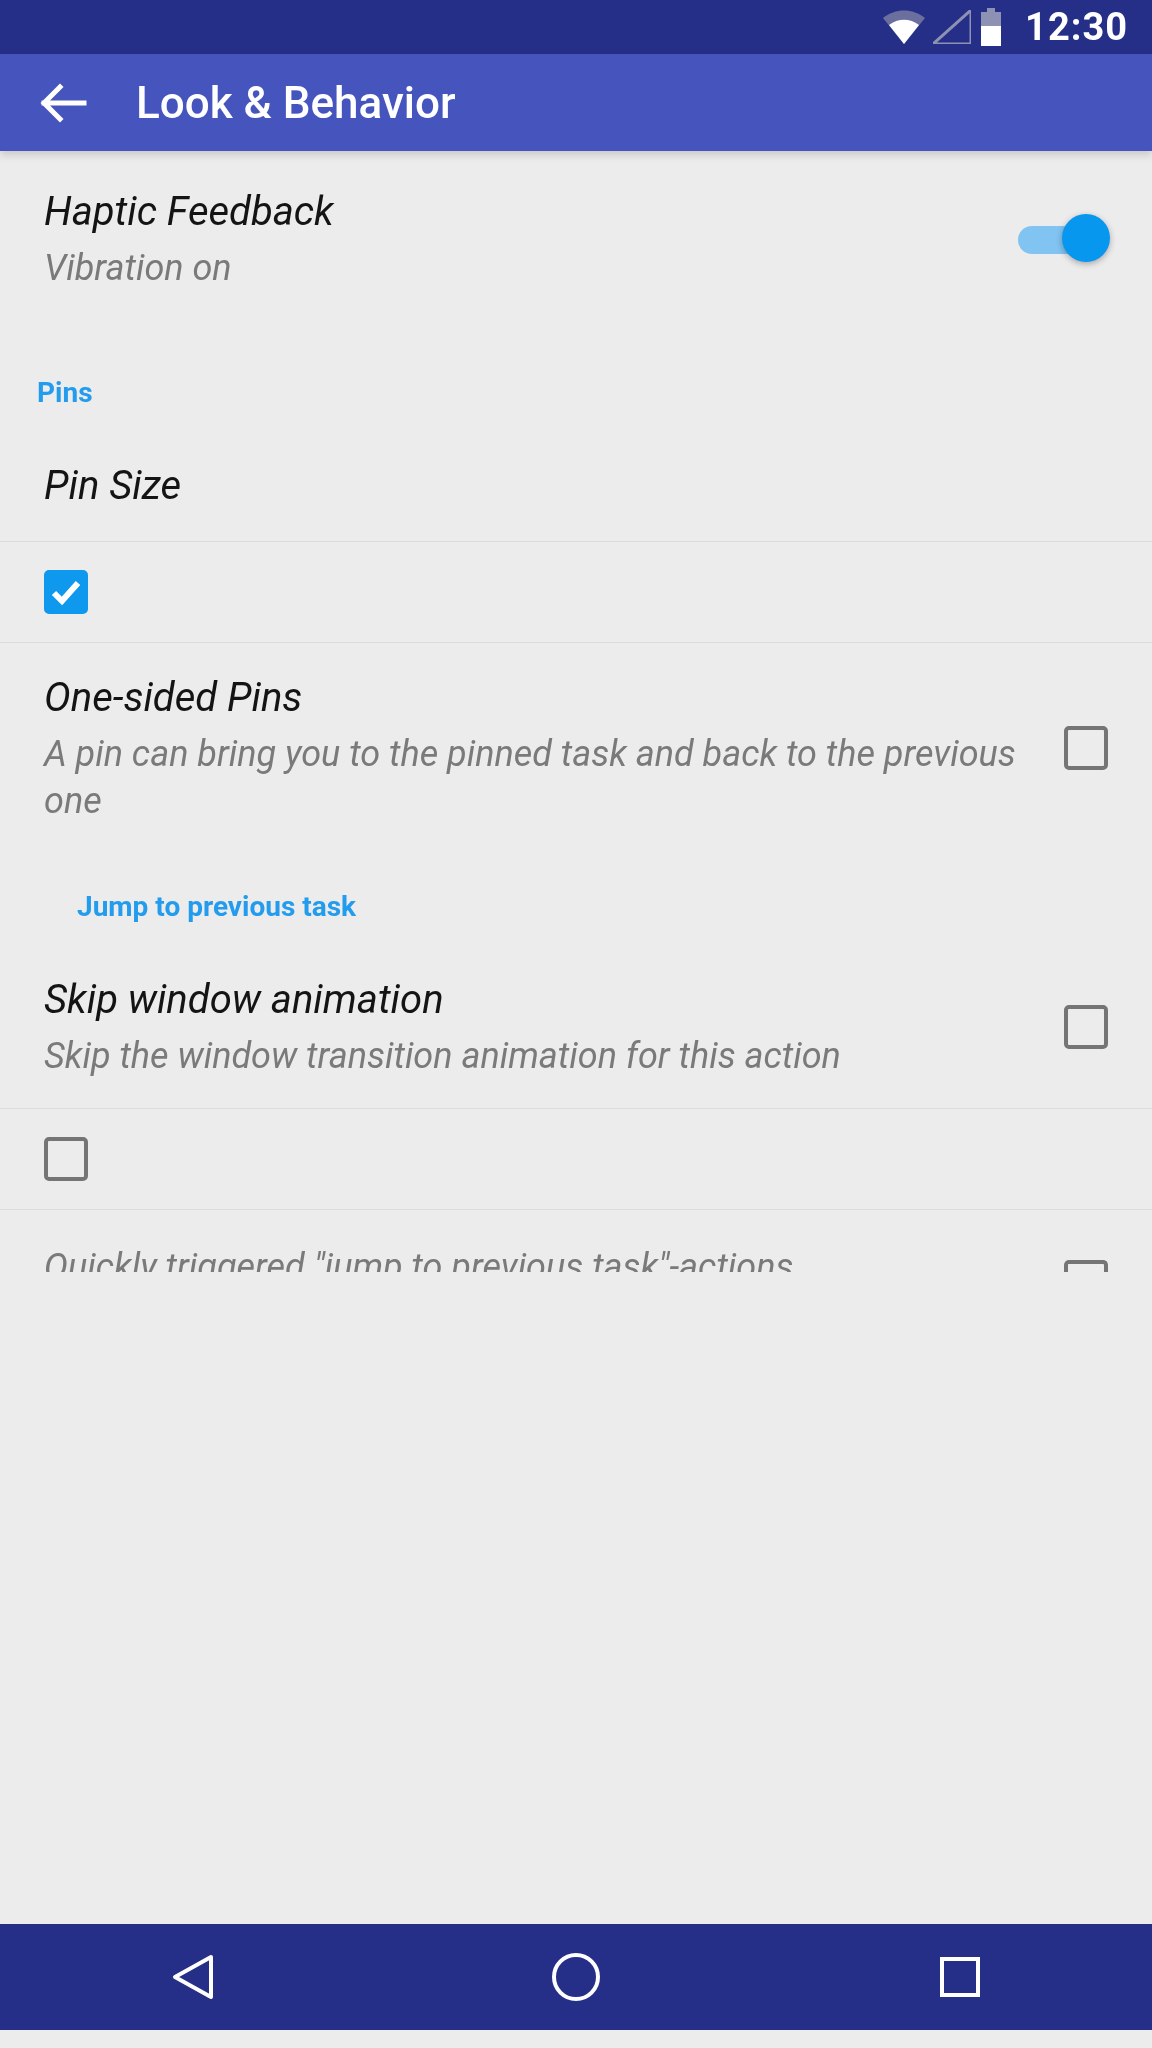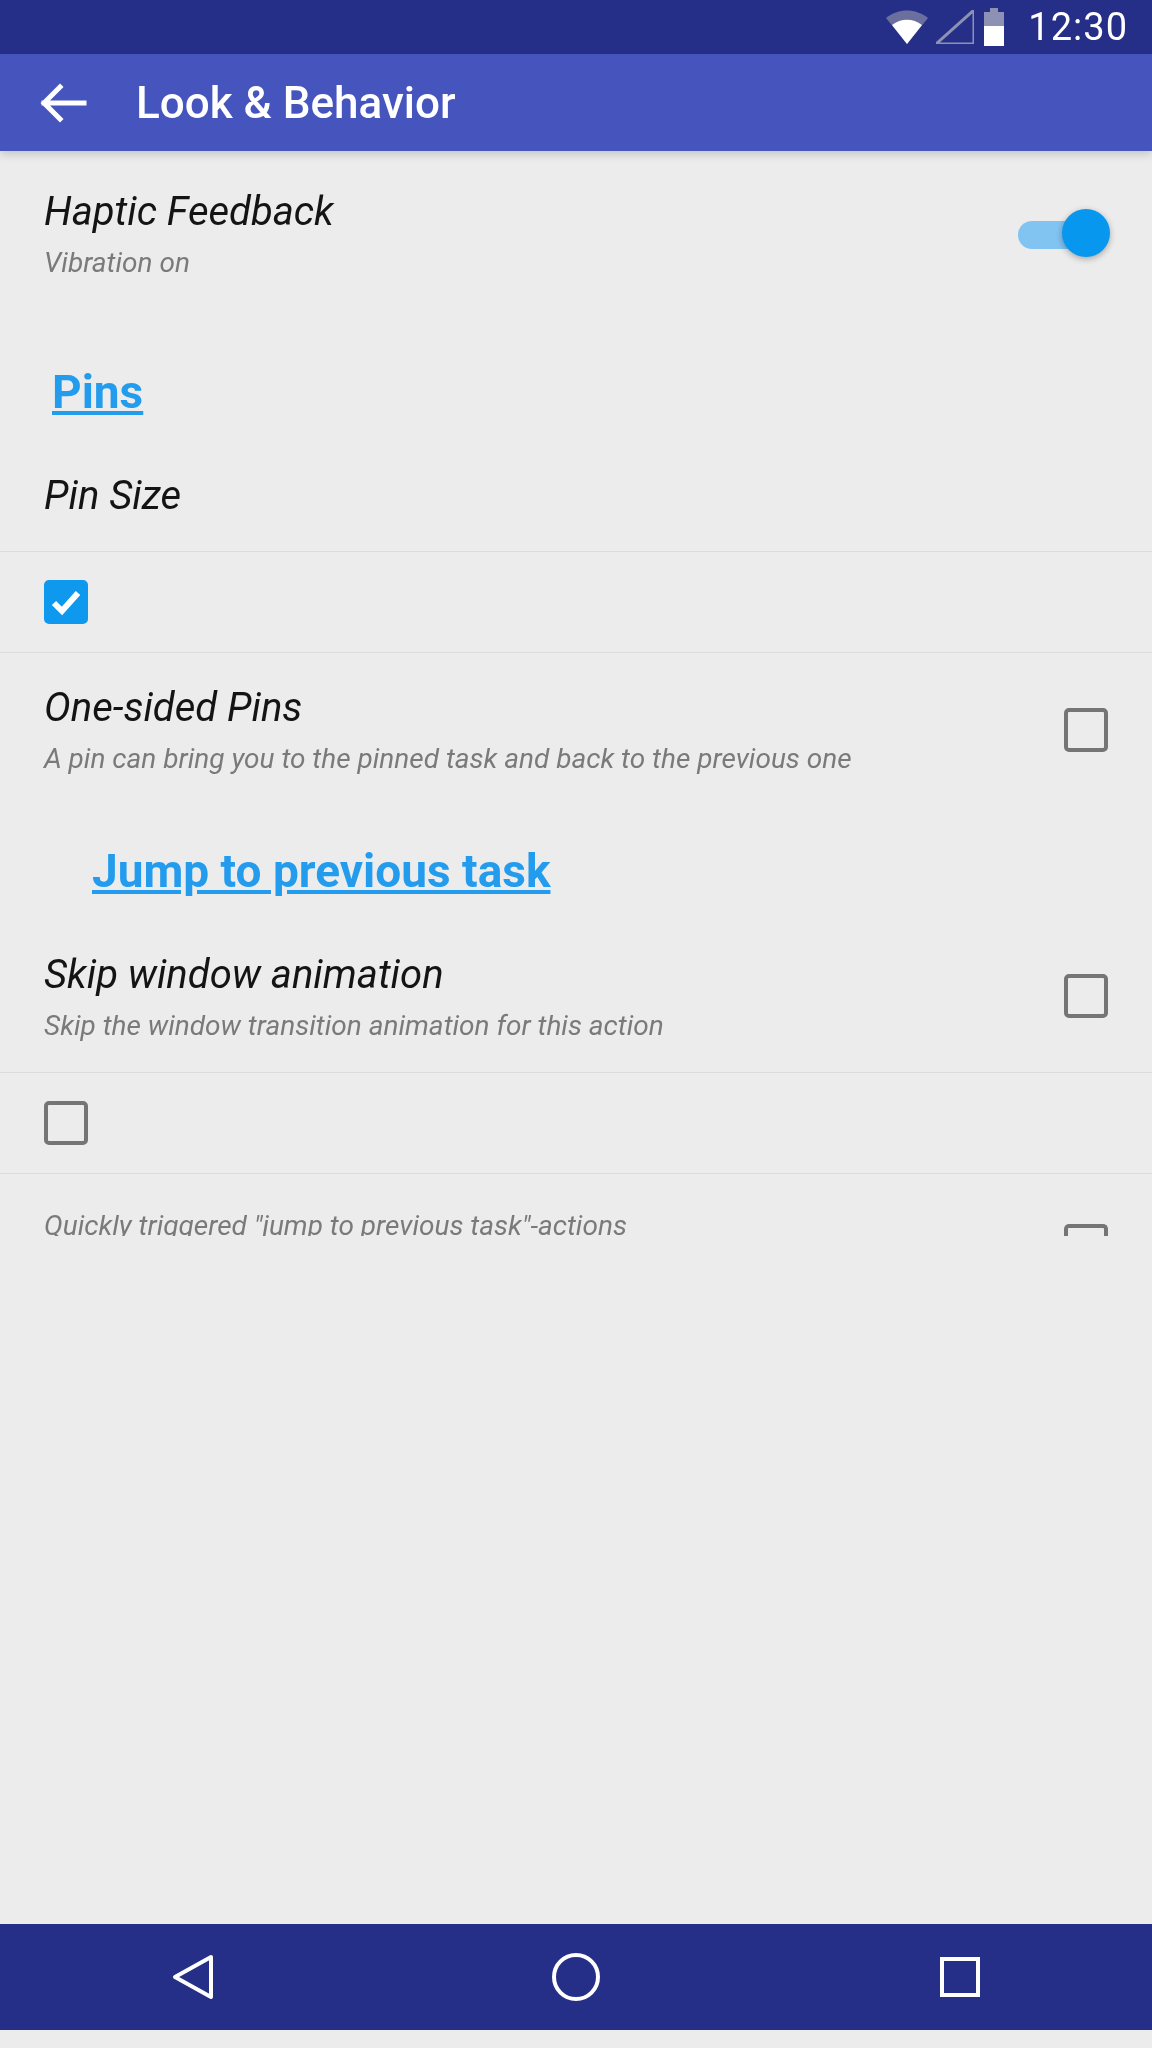--- a/index.html
+++ b/index.html
@@ -2,21 +2,21 @@
 <html><head>
 <meta charset="utf-8">
 <style>
   * { box-sizing: border-box; margin: 0; padding: 0; }
   html, body { width: 1152px; height: 2048px; font-family: Roboto, -apple-system, Helvetica, Arial, sans-serif; background: #ececec; overflow: hidden; }
   .status-bar {
     height: 54px; background: #262f88; display: flex; align-items: center;
     justify-content: flex-end; padding: 0 24px; color: #fff;
   }
   .status-icons { display: flex; align-items: center; gap: 8px; }
-  .status-time { font-size: 38px; font-weight: 400; margin-left: 14px; letter-spacing: 1px; }
+  .status-time { font-size: 38px; font-weight: 700; margin-left: 14px; letter-spacing: 1px; }
   .app-bar {
     height: 97px; background: #4655be; display: flex; align-items: center;
     padding: 0 36px; gap: 48px;
     box-shadow: 0 4px 8px rgba(0,0,0,0.15);
     position: relative; z-index: 2;
   }
   .back-btn { width: 52px; height: 52px; display: flex; align-items: center; justify-content: center; }
   .app-title { color: #fff; font-size: 44px; font-weight: 500; }
   .content {
     height: calc(2048px - 54px - 115px - 106px);
@@ -24,25 +24,24 @@
     background: #ececec;
   }
   .row {
     display: flex; align-items: center; padding: 28px 44px;
     border-bottom: 1px solid #dcdcdc;
     font-style: italic;
   }
   .row.no-border { border-bottom: none; }
   .row-texts { flex: 1; padding-right: 24px; }
   .row-title { font-size: 40px; color: #141414; line-height: 1.35; }
-  .row-sub { font-size: 28px; color: #7a7a7a; line-height: 1.3; margin-top: 6px; }
+  .row-sub { font-size: 36px; color: #7a7a7a; line-height: 1.3; margin-top: 6px; }
   .section-header {
-    font-size: 46px; font-weight: 700; color: #249cee;
-    padding: 56px 52px 22px 52px;
-    text-decoration: underline;
+    font-size: 28px; font-weight: 700; color: #249cee;
+    padding: 56px 52px 22px 37px;
   }
   .section-header.tight-top { padding-top: 38px; margin-left: 40px; }
   
   .switch { position: relative; width: 90px; height: 56px; }
   .switch-track {
     position: absolute; top: 16px; left: 0; width: 74px; height: 28px;
     background: #81c4f2; border-radius: 14px;
   }
   .switch-thumb {
     position: absolute; top: 4px; right: -2px; width: 48px; height: 48px;

